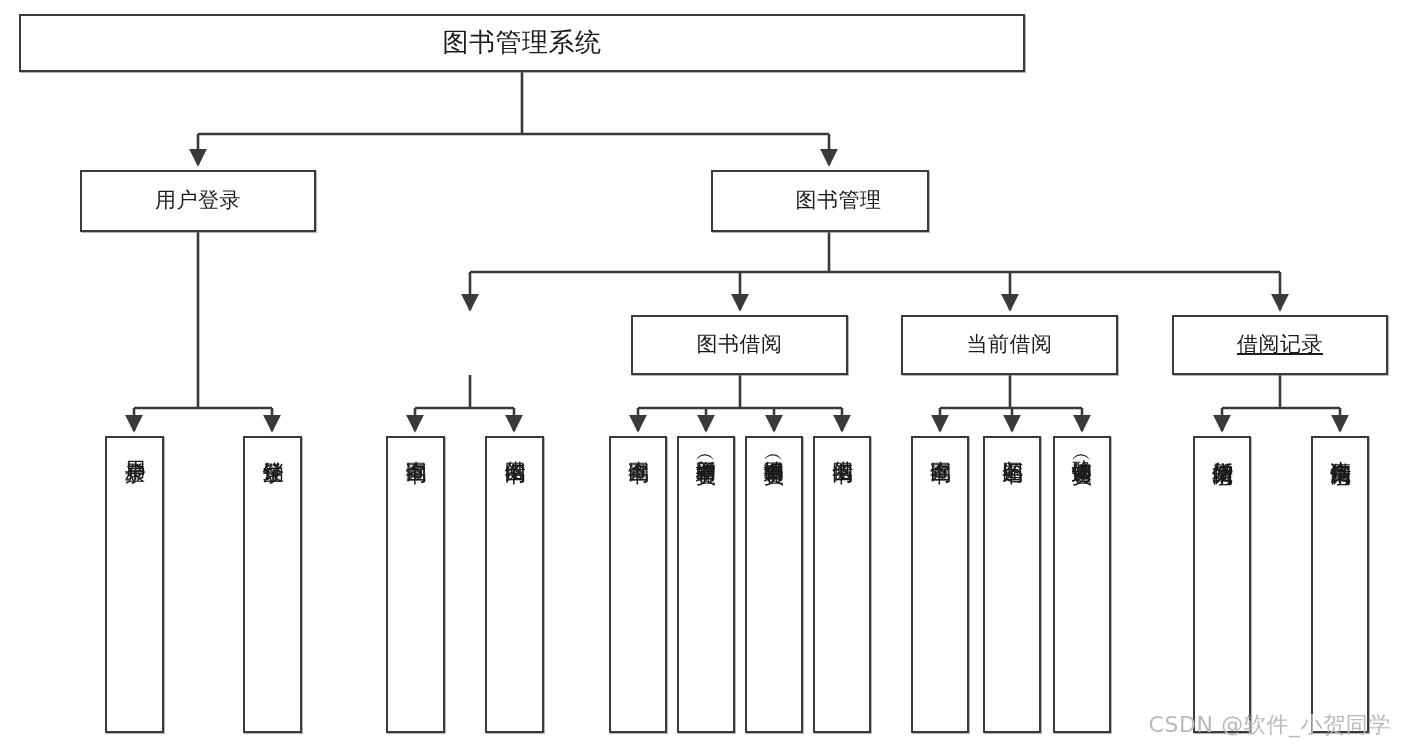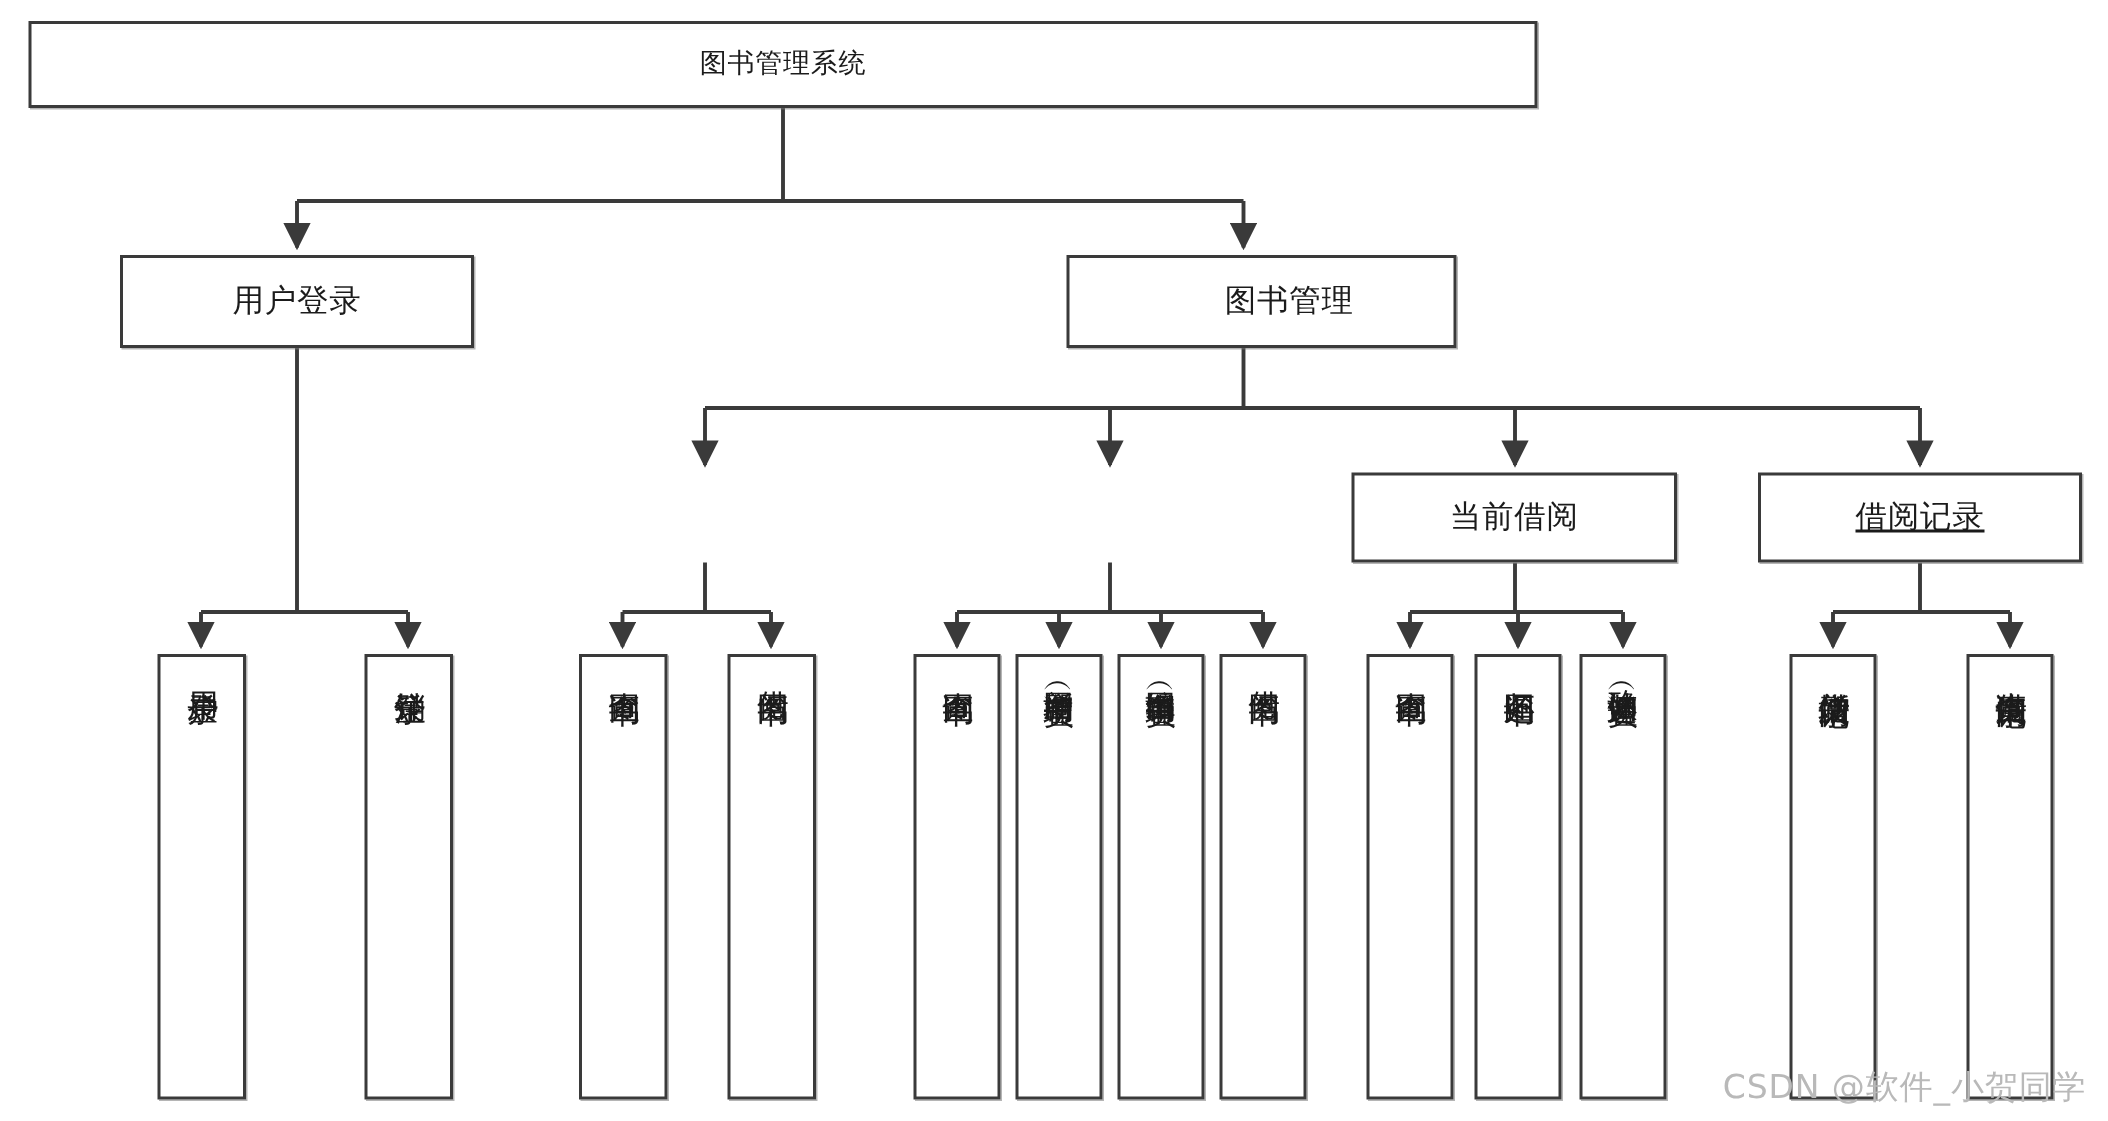--- a/index.html
+++ b/index.html
@@ -42,21 +42,21 @@
     text-align: center;
     line-height: 1.22;
     letter-spacing: 0.5px;
   }
   
   .node.h .label {
     font-size: 21px;
     white-space: nowrap;
   }
   .node.root .label {
-    font-size: 18px;
+    font-size: 26px;
   }
   
   .node.v {
     align-items: flex-start;
     justify-content: center;
     padding-top: 6px;
   }
   .node.v .label {
     writing-mode: vertical-rl;
     text-orientation: upright;
@@ -135,24 +135,27 @@
     </g>
   </svg>
 
   <div class="node h root" style="left: 19px; top: 14px; width: 1006px; height: 58px; border-color: rgb(58, 58, 58); background: rgb(255, 255, 255); color: rgb(27, 27, 27);">
     <span class="label">图书管理系统</span>
   </div>
 
   <div class="node h" style="left: 80px; top: 170px; width: 236px; height: 62px; border-color: rgb(58, 58, 58); background: rgb(255, 255, 255); color: rgb(27, 27, 27);">
     <span class="label">用户登录</span>
   </div>
-  <div class="node h" style="left: 711px; top: 170px; width: 260px; height: 62px; border-color: rgb(58, 58, 58); background: rgb(255, 255, 255); color: rgb(27, 27, 27); padding-left: 37px;">
+  <div class="node h" style="left: 711px; top: 170px; width: 218px; height: 62px; border-color: rgb(58, 58, 58); background: rgb(255, 255, 255); color: rgb(27, 27, 27); padding-left: 37px;">
     <span class="label">图书管理</span>
   </div>
 
+  <div class="node h" style="left: 631px; top: 315px; width: 217px; height: 60px; border-color: rgb(58, 58, 58); background: rgb(255, 255, 255); color: rgb(27, 27, 27);">
+    <span class="label">图书借阅</span>
+  </div>
   <div class="node h" style="left: 901px; top: 315px; width: 217px; height: 60px; border-color: rgb(58, 58, 58); background: rgb(255, 255, 255); color: rgb(27, 27, 27);">
     <span class="label">当前借阅</span>
   </div>
   <div class="node h" style="left: 1172px; top: 315px; width: 216px; height: 60px; border-color: rgb(58, 58, 58); background: rgb(255, 255, 255); color: rgb(27, 27, 27); text-decoration: underline;">
     <span class="label">借阅记录</span>
   </div>
 
   <div class="node v" style="left: 105px; top: 436px; width: 59px; height: 297px; border-color: rgb(58, 58, 58); background: rgb(255, 255, 255); color: rgb(27, 27, 27);">
     <span class="label">用户登录</span>
   </div>

